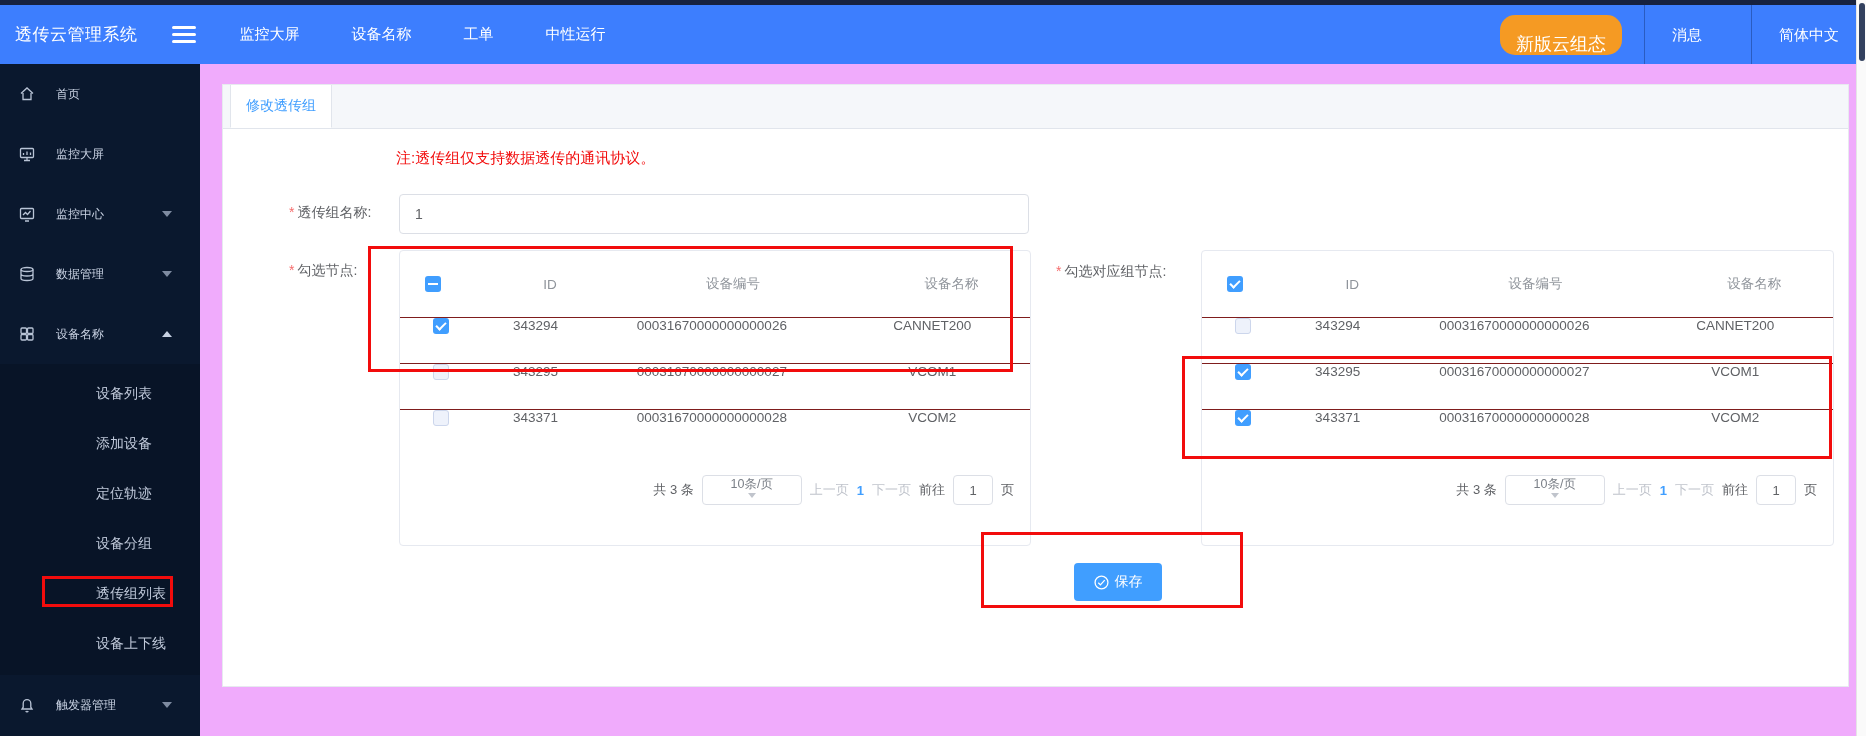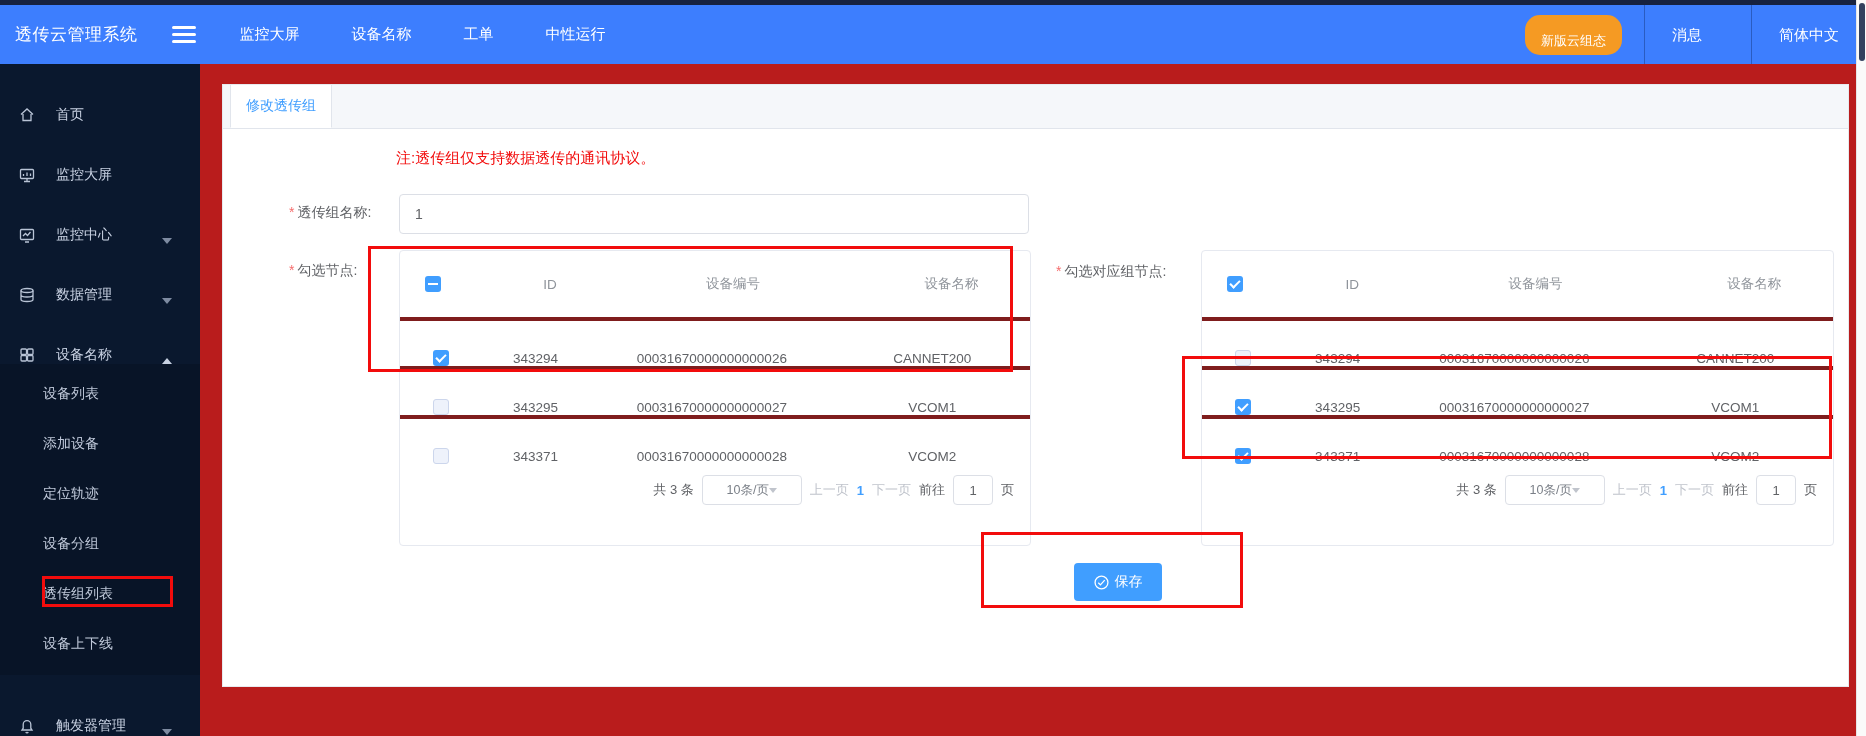--- a/index.html
+++ b/index.html
@@ -1,45 +1,45 @@
 <!DOCTYPE html>
 <html><head>
 <meta charset="utf-8">
 <style>
   html,body{margin:0;padding:0;background:#fff;}
   .screen{position:relative;width:1866px;height:736px;overflow:hidden;
-          font-family:"Liberation Sans",sans-serif;background:#b91c1c;}
+          font-family:"Liberation Sans",sans-serif;background:#f0abfc;}
 
   
   .top-strip{position:absolute;left:0;top:0;width:1866px;height:5px;background:#172240;}
 
   
   .app-header{position:absolute;left:0;top:5px;width:1866px;height:59px;background:#3d7efe;
               display:flex;align-items:center;color:#fff;}
   .brand{margin-left:15px;font-size:17px;letter-spacing:.5px;white-space:nowrap;}
   .hamburger{margin-left:34px;width:24px;height:17px;display:flex;flex-direction:column;justify-content:space-between;cursor:pointer;}
   .hamburger span{display:block;height:3px;border-radius:2px;background:#fff;}
   .main-nav{margin-left:44px;display:flex;gap:52px;font-size:15px;}
   .main-nav .nav-item{cursor:pointer;white-space:nowrap;}
   .cta{margin-left:auto;height:40px;padding:17px 16px;background:#f59a23;color:#fff;border:none;
-       border-radius:15px;font-size:13px;font-family:inherit;cursor:pointer;white-space:nowrap;}
+       border-radius:15px;font-size:18px;font-family:inherit;cursor:pointer;white-space:nowrap;}
   .h-divider{width:1px;height:59px;background:rgba(8,28,80,.35);margin-left:22px;}
   .header-link{padding:0 27px;font-size:15px;line-height:59px;cursor:pointer;white-space:nowrap;}
   .header-link:last-of-type{}
 
   
   .sidebar{position:absolute;left:0;top:64px;width:200px;height:672px;background:#0a182e;}
-  .side-item{height:60px;display:flex;align-items:flex-end;padding-left:18px;color:#c9d2e3;font-size:14px;cursor:pointer;}
+  .side-item{height:60px;display:flex;align-items:center;padding-left:18px;color:#c9d2e3;font-size:12px;cursor:pointer;}
   .side-item .icon{width:18px;height:18px;margin-right:20px;flex:0 0 auto;}
   .icon svg{width:18px;height:18px;display:block;}
   .caret{width:0;height:0;border-left:5px solid transparent;border-right:5px solid transparent;margin-left:auto;margin-right:28px;}
   .caret.down{border-top:6px solid #7e8ba1;}
   .caret.up{border-bottom:6px solid #c7d1e2;}
   .submenu{background:#081427;padding:5px 0 6px 0;}
-  .sub-item{height:50px;display:flex;align-items:center;padding-left:43px;color:#bfc8d9;font-size:14px;cursor:pointer;}
+  .sub-item{height:50px;display:flex;align-items:center;padding-left:96px;color:#bfc8d9;font-size:14px;cursor:pointer;}
 
   
   .content-card{position:absolute;left:222px;top:84px;width:1627px;height:603px;background:#fff;
                 border:1px solid #e7eaef;box-sizing:border-box;}
   .tabbar{height:43px;background:#f5f7fa;border-bottom:1px solid #e1e5ec;display:flex;}
   .tab{height:43px;margin-bottom:-1px;margin-left:7px;width:102px;display:flex;align-items:center;justify-content:center;
        background:#fff;border:1px solid #e1e5ec;border-top:none;border-bottom:1px solid #fff;
        color:#409eff;font-size:14px;cursor:pointer;box-sizing:border-box;}
   .note{position:absolute;left:173px;top:64px;font-size:15px;color:#f20c0c;}
   .frm-label{position:absolute;font-size:14px;color:#606266;white-space:nowrap;}
@@ -47,38 +47,38 @@
   .name-input{position:absolute;left:176px;top:109px;width:630px;height:40px;box-sizing:border-box;
               border:1px solid #dcdfe6;border-radius:4px;padding:0 15px;font-size:14px;color:#606266;
               font-family:inherit;background:#fff;}
 
   
   .panel{position:absolute;top:165px;height:296px;border:1px solid #e6e9f0;border-radius:4px;background:#fff;box-sizing:border-box;}
   .panel.left{left:176px;width:632px;}
   .panel.right{left:978px;width:633px;}
   .t-head{height:66px;display:flex;align-items:center;gap:41px;}
   .t-head .col{color:#8f949b;font-size:13.5px;}
-  .t-row{height:45px;display:flex;align-items:flex-end;border-top:4px solid #7f1d1d;}
+  .t-row{height:45px;display:flex;align-items:flex-start;border-top:1px solid #7f1d1d;}
   .t-row:last-of-type{border-bottom:1px solid #ebeef5;}
   .t-row .col{color:#606266;font-size:13.5px;}
   .col{display:flex;align-items:center;justify-content:center;box-sizing:border-box;}
   .c1{width:13%;} .c2{width:17%;} .c3{width:39%;} .c4{width:31%;}
   .cb{width:16px;height:16px;border-radius:3px;position:relative;display:inline-block;cursor:pointer;box-sizing:border-box;}
   .cb.checked{background:#409eff;}
   .cb.checked::after{content:"";position:absolute;left:5px;top:2px;width:4px;height:8px;
                      border:solid #fff;border-width:0 2px 2px 0;transform:rotate(45deg);}
   .cb.indeterminate{background:#409eff;}
   .cb.indeterminate::after{content:"";position:absolute;left:3px;top:7px;width:10px;height:2px;background:#fff;}
   .cb.unchecked{background:#eef2fb;border:1px solid #ccd6ec;}
 
   
   .pagination{position:absolute;right:16px;bottom:40px;display:flex;align-items:center;gap:8px;
               font-size:13px;color:#606266;white-space:nowrap;}
   .pg-select{width:100px;height:30px;border:1px solid #dcdfe6;border-radius:4px;display:flex;align-items:center;
-             justify-content:center;padding:0 20px;box-sizing:border-box;color:#7a7f87;font-size:12.5px;cursor:pointer;}
+             justify-content:flex-start;padding:0 4px;box-sizing:border-box;color:#7a7f87;font-size:12.5px;cursor:pointer;flex-direction:column;}
   .sel-caret{width:0;height:0;border-left:4px solid transparent;border-right:4px solid transparent;border-top:5px solid #c0c4cc;}
   .pg-btn{color:#c0c4cc;cursor:default;}
   .pg-current{color:#409eff;font-weight:bold;cursor:pointer;}
   .pg-input{width:40px;height:30px;border:1px solid #dcdfe6;border-radius:4px;text-align:center;
             font-size:13px;color:#606266;font-family:inherit;box-sizing:border-box;}
 
   
   .save-btn{position:absolute;left:851px;top:478px;width:88px;height:38px;background:#409eff;color:#fff;
             border:none;border-radius:4px;font-size:14px;font-family:inherit;display:flex;align-items:center;
             justify-content:center;gap:6px;cursor:pointer;}

